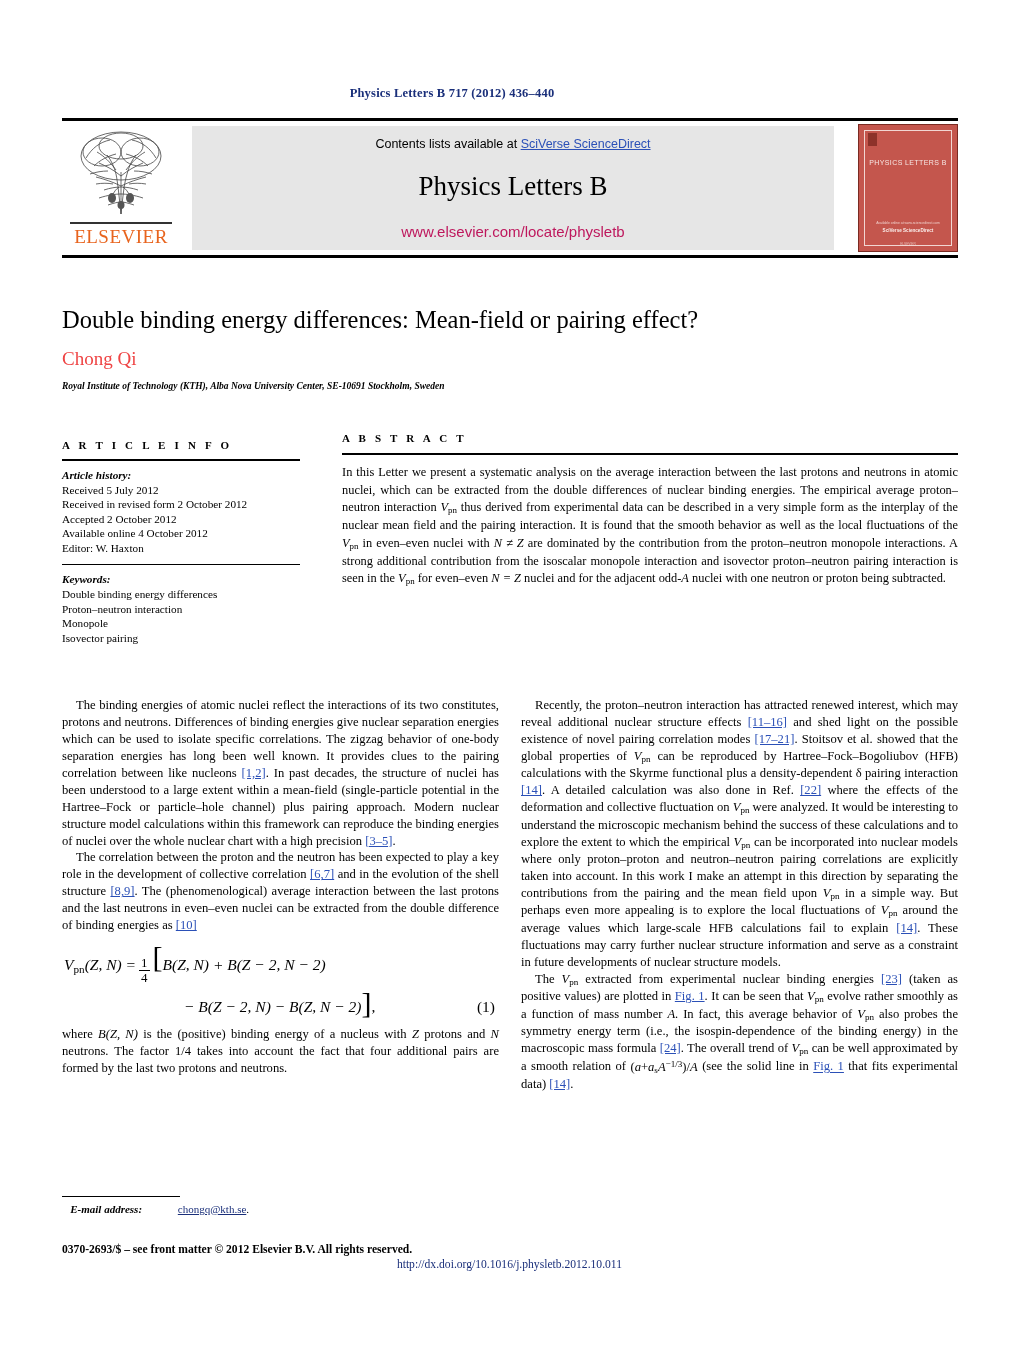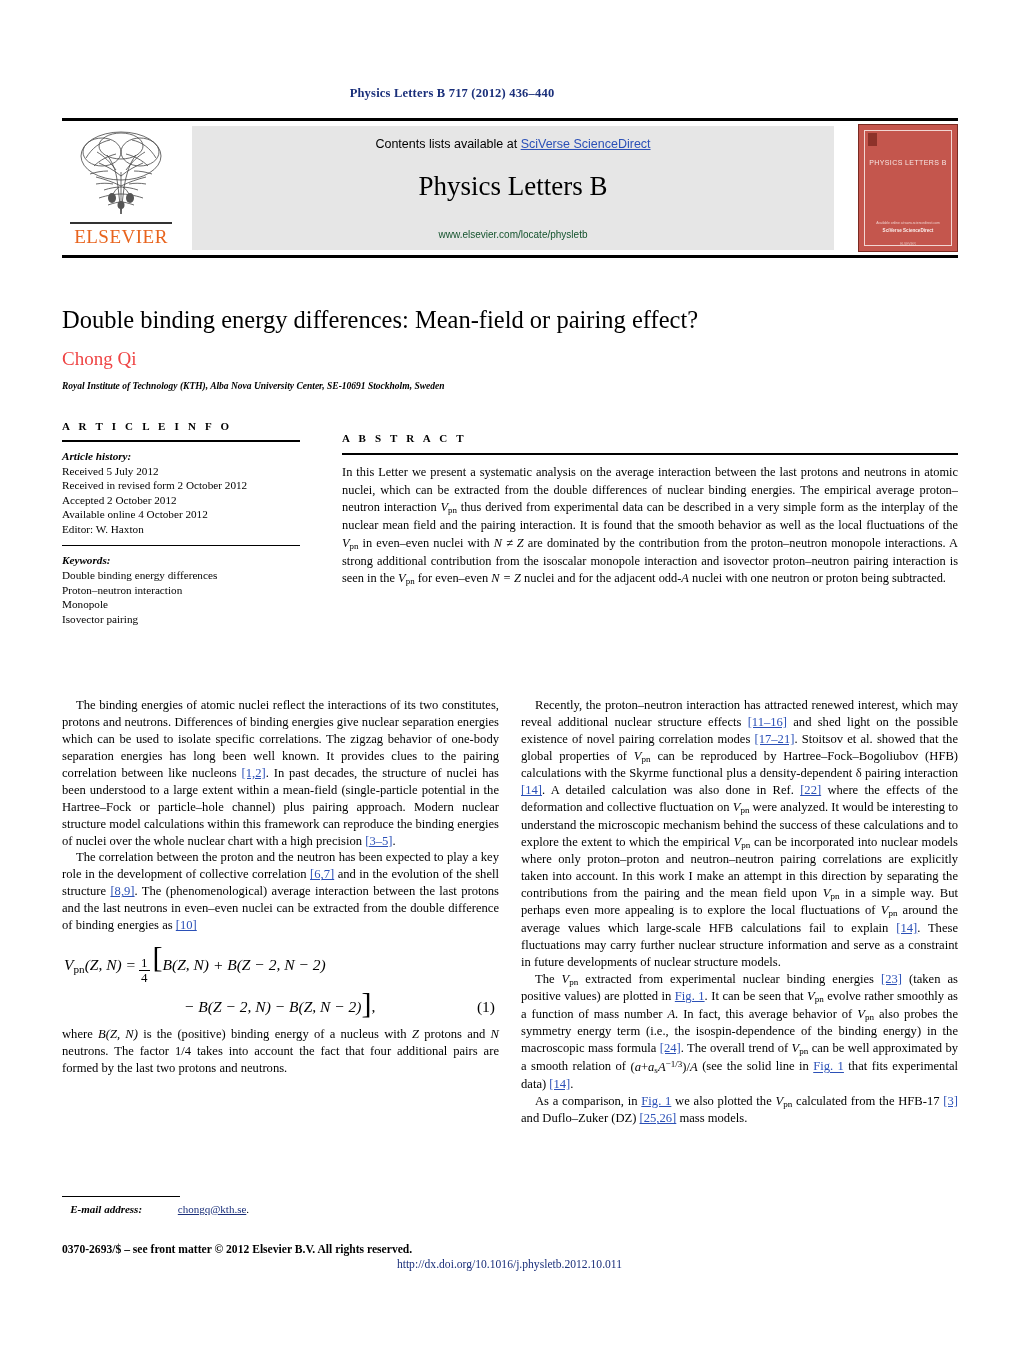--- a/index.html
+++ b/index.html
@@ -122,22 +122,22 @@
     font-size: 27px;
     color: #000;
   }
   .journal-url {
     position: absolute;
     bottom: 10px;
     left: 0;
     width: 642px;
     text-align: center;
     font-family: "Liberation Sans", sans-serif;
-    font-size: 10px;
-    color: #14532d;
+    font-size: 15px;
+    color: #be185d;
   }
   .cover-thumb {
     position: absolute;
     top: 6px;
     right: 0;
     width: 100px;
     height: 128px;
     background: #c4564d;
     border: 1px solid #7a2a22;
     box-sizing: border-box;
@@ -214,21 +214,21 @@
     font-family: "Liberation Serif", serif;
     font-style: italic;
     font-weight: bold;
     font-size: 9.5px;
     color: #000;
   }
 
   
   .info-col {
     position: absolute;
-    top: 420px;
+    top: 439px;
     left: 62px;
     width: 238px;
   }
   .abs-col {
     position: absolute;
     top: 432px;
     left: 342px;
     width: 616px;
   }
   .sect-head {
@@ -536,23 +536,20 @@
     </p>
   </div>
 
   <div class="body-right">
     <p class="para">
       <span>Recently, the proton–neutron interaction has attracted renewed interest, which may reveal additional nuclear structure effects </span><a class="cite" href="#">[11–16]</a><span> and shed light on the possible existence of novel pairing correlation modes </span><a class="cite" href="#">[17–21]</a><span>. Stoitsov et al. showed that the global properties of </span><var>V</var><span class="sub">pn</span><span> can be reproduced by Hartree–Fock–Bogoliubov (HFB) calculations with the Skyrme functional plus a density-dependent δ pairing interaction </span><a class="cite" href="#">[14]</a><span>. A detailed calculation was also done in Ref. </span><a class="cite" href="#">[22]</a><span> where the effects of the deformation and collective fluctuation on </span><var>V</var><span class="sub">pn</span><span> were analyzed. It would be interesting to understand the microscopic mechanism behind the success of these calculations and to explore the extent to which the empirical </span><var>V</var><span class="sub">pn</span><span> can be incorporated into nuclear models where only proton–proton and neutron–neutron pairing correlations are explicitly taken into account. In this work I make an attempt in this direction by separating the contributions from the pairing and the mean field upon </span><var>V</var><span class="sub">pn</span><span> in a simple way. But perhaps even more appealing is to explore the local fluctuations of </span><var>V</var><span class="sub">pn</span><span> around the average values which large-scale HFB calculations fail to explain </span><a class="cite" href="#">[14]</a><span>. These fluctuations may carry further nuclear structure information and serve as a constraint in future developments of nuclear structure models.</span>
     </p>
     <p class="para">
       <span>The </span><var>V</var><span class="sub">pn</span><span> extracted from experimental nuclear binding energies </span><a class="cite" href="#">[23]</a><span> (taken as positive values) are plotted in </span><a class="cite" href="#">Fig. 1</a><span>. It can be seen that </span><var>V</var><span class="sub">pn</span><span> evolve rather smoothly as a function of mass number </span><var>A</var><span>. In fact, this average behavior of </span><var>V</var><span class="sub">pn</span><span> also probes the symmetry energy term (i.e., the isospin-dependence of the binding energy) in the macroscopic mass formula </span><a class="cite" href="#">[24]</a><span>. The overall trend of </span><var>V</var><span class="sub">pn</span><span> can be well approximated by a smooth relation of </span><span>(<var>a</var>+<var>a</var><span class="sub">s</span><var>A</var><span class="sup">−1/3</span>)/<var>A</var></span><span> (see the solid line in </span><a class="cite" href="#">Fig. 1</a><span> that fits experimental data) </span><a class="cite" href="#">[14]</a><span>.</span>
     </p>
-    <p class="para">
-      <span>As a comparison, in </span><a class="cite" href="#">Fig. 1</a><span> we also plotted the </span><var>V</var><span class="sub">pn</span><span> calculated from the HFB-17 </span><a class="cite" href="#">[3]</a><span> and Duflo–Zuker (DZ) </span><a class="cite" href="#">[25,26]</a><span> mass models.</span>
-    </p>
   </div>
 
   <div class="footnote">
     <div class="footnote-rule"></div>
     <div class="footnote-text">
       &nbsp;&nbsp;&nbsp;<span class="footnote-label">E-mail address:</span>
       <a class="footnote-mail" href="#">chongq@kth.se</a><span>.</span>
     </div>
   </div>
 

